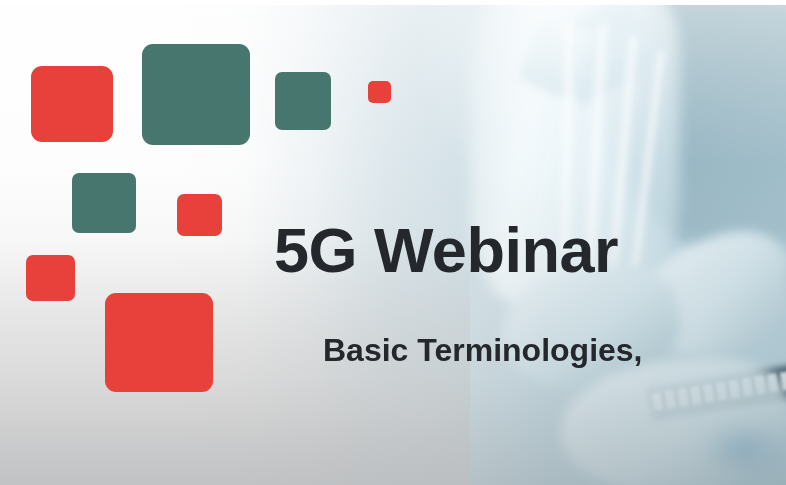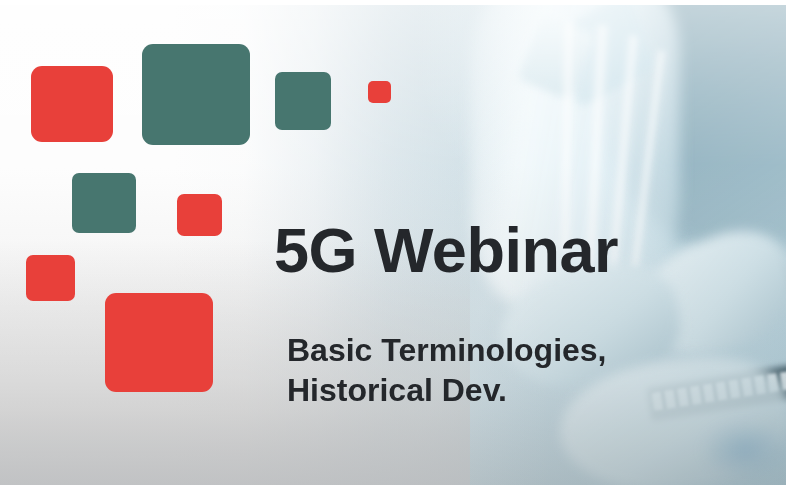--- a/index.html
+++ b/index.html
@@ -181,21 +181,21 @@
     position: absolute;
     left: 287px;
     top: 330px;
     font-size: 32px;
     font-weight: bold;
     color: #24272b;
     z-index: 20;
     line-height: 40px;
     white-space: nowrap;
   }
-  .subtitle div { white-space: nowrap; }
+  .subtitle div { white-space: nowrap; margin-left: 36px; }
 </style>
 </head>
 <body>
 
 <div id="slide">
 
   <div class="photo-layer">
     <div class="photo-base"></div>
     <div class="shoulder"></div>
     <div class="shirt"></div>
@@ -223,17 +223,16 @@
   <div class="sq tiny" style="left: 368px; top: 81px; width: 23px; height: 22px; background: rgb(232, 64, 58);"></div>
   <div class="sq small" style="left: 72px; top: 173px; width: 64px; height: 60px; background: rgb(71, 118, 111);"></div>
   <div class="sq small" style="left: 177px; top: 194px; width: 45px; height: 42px; background: rgb(232, 64, 58);"></div>
   <div class="sq small" style="left: 26px; top: 255px; width: 49px; height: 46px; background: rgb(232, 64, 58);"></div>
   <div class="sq" style="left: 105px; top: 293px; width: 108px; height: 99px; background: rgb(232, 64, 58);"></div>
 
   <div class="title">5G Webinar</div>
 
   <div class="subtitle">
     <div>Basic Terminologies,</div>
-    <div>Historical Dev.</div>
   </div>
 
   <div class="top-strip"></div>
 </div>
 
 </body></html>

